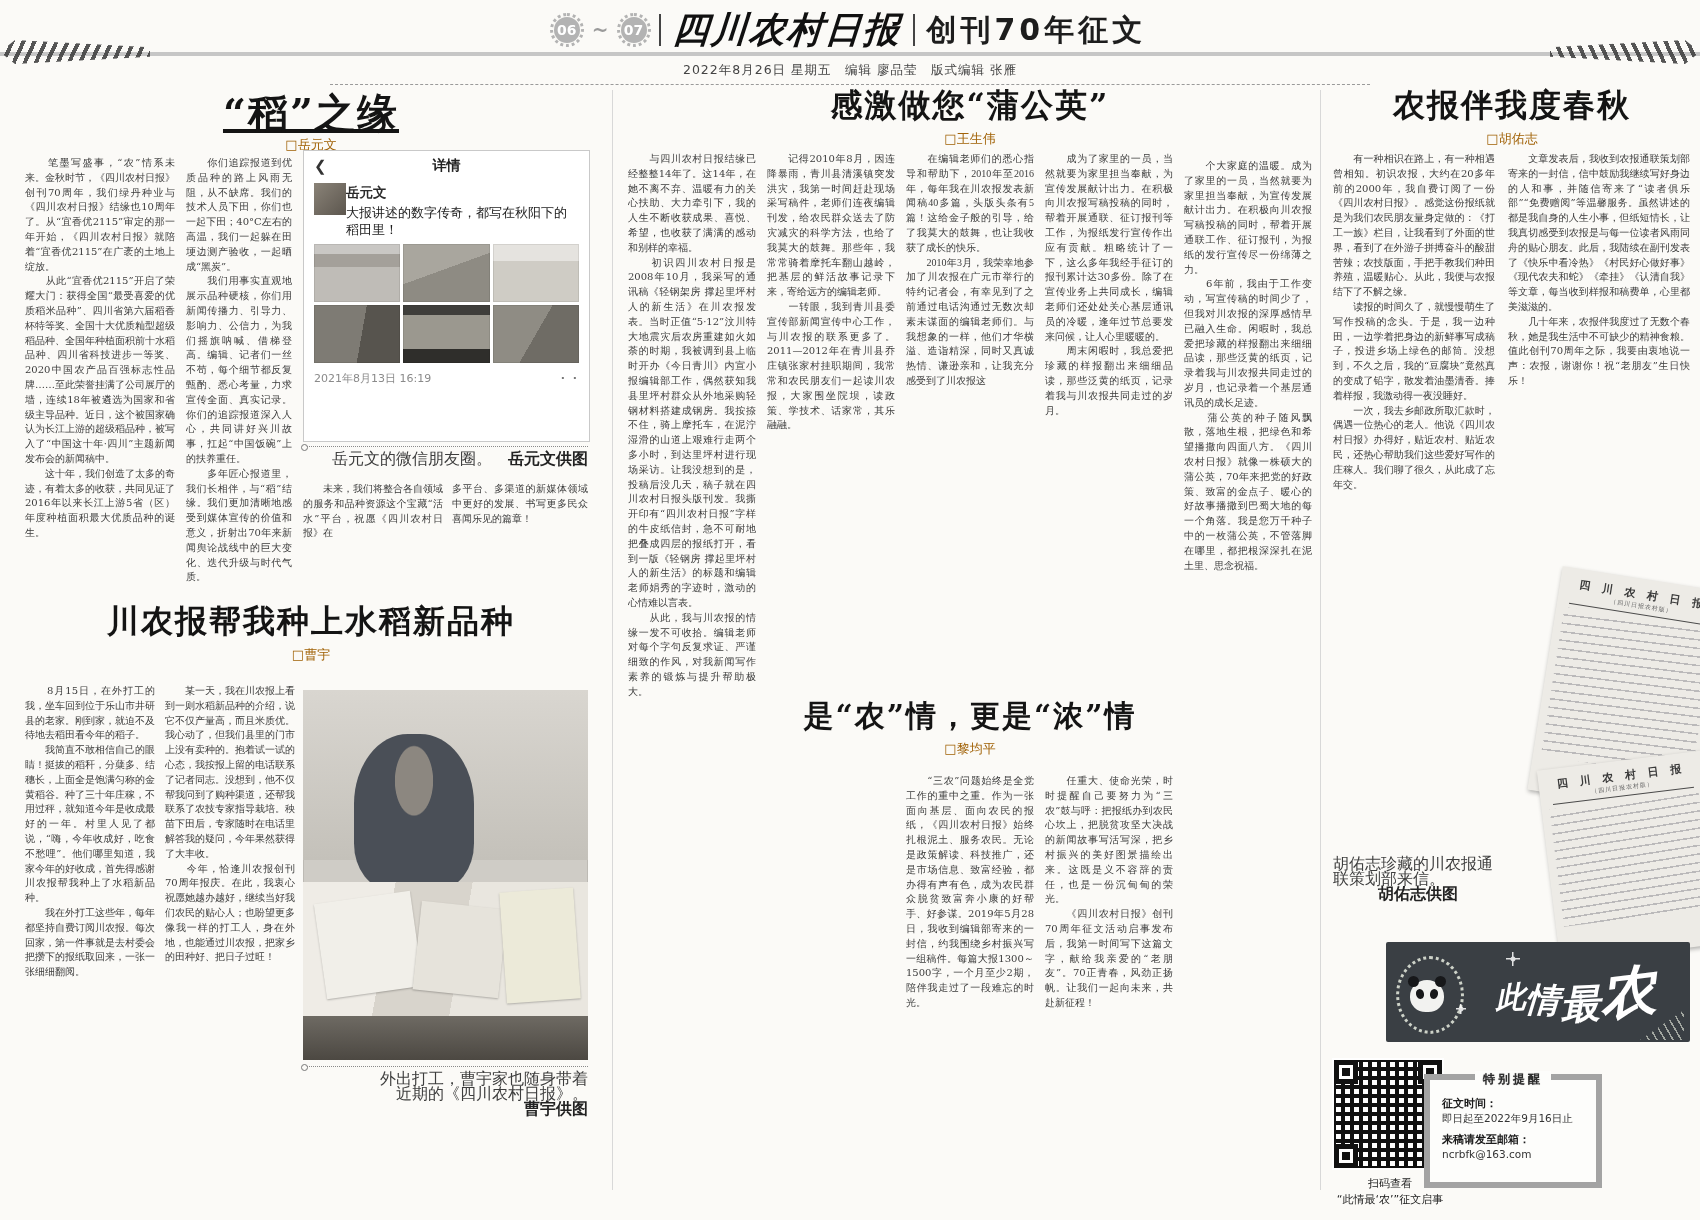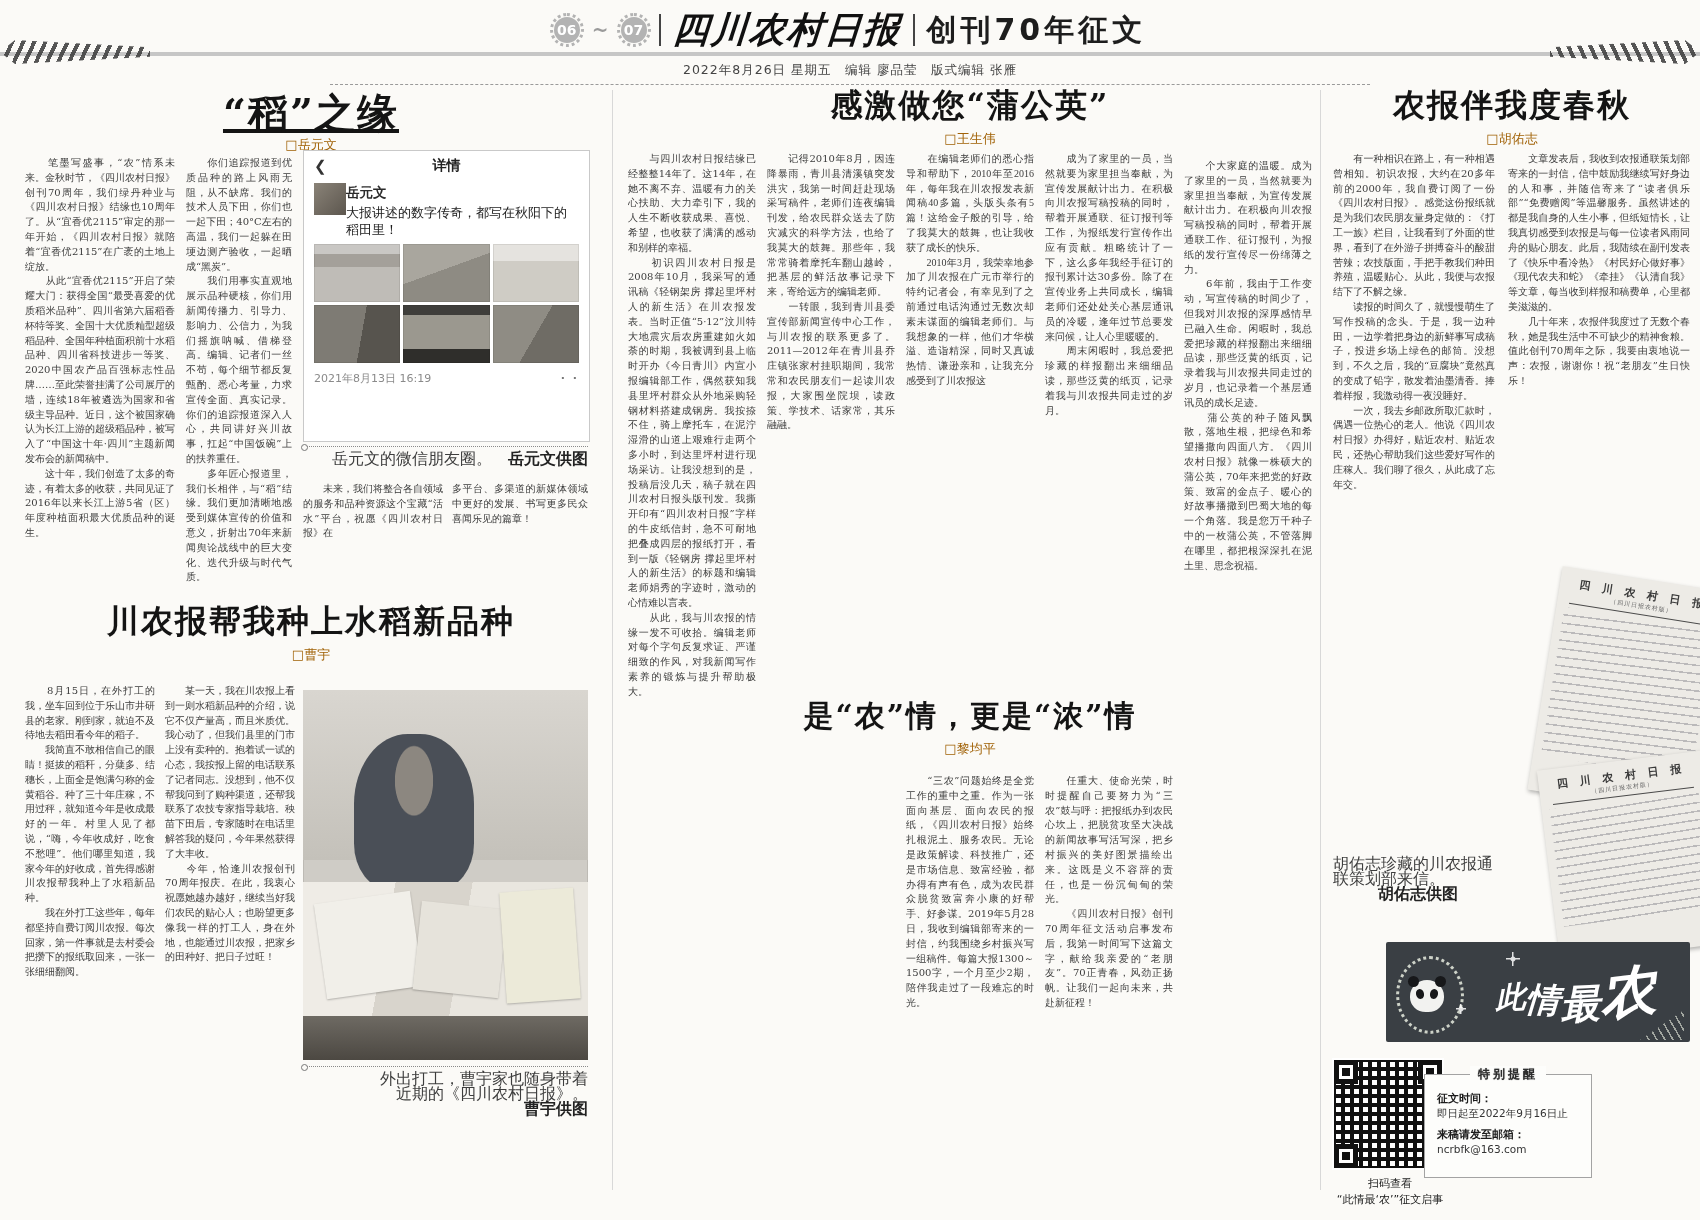--- a/index.html
+++ b/index.html
@@ -92,21 +92,21 @@
      clip-path:polygon(0 100%,100% 0,100% 100%);}
   
   .qr{position:absolute;left:1332px;top:1058px;width:112px;height:112px;background:#fff;
       background-image:repeating-linear-gradient(0deg,#111 0 4px,transparent 4px 9px),
                        repeating-linear-gradient(90deg,#111 0 4px,transparent 4px 9px);
       background-blend-mode:darken;box-shadow:inset 0 0 0 2px #fff;}
   .finder{position:absolute;width:24px;height:24px;border:5px solid #111;background:#fff;box-sizing:border-box;}
   .finder::after{content:"";position:absolute;left:3px;top:3px;width:8px;height:8px;background:#111;}
   .qr-cap{position:absolute;left:1308px;top:1176px;width:164px;text-align:center;font-size:11px;color:#222;line-height:16px;
           font-family:"DejaVu Sans","Liberation Sans",sans-serif;}
-  .notice{position:absolute;left:1424px;top:1074px;width:166px;height:102px;border:1px solid #a3a3a3;background:#fdfdfb;}
+  .notice{position:absolute;left:1424px;top:1074px;width:166px;height:102px;border:6px solid #a3a3a3;background:#fdfdfb;}
   .notice-tag{position:absolute;left:50%;top:-9px;transform:translateX(-50%);background:#fdfdfb;padding:0 8px;
       font-size:12px;font-weight:bold;letter-spacing:3px;color:#2e2e2e;white-space:nowrap;
       text-shadow:0 0 1px #888;font-family:"DejaVu Sans","Liberation Sans",sans-serif;}
   .notice-body{padding:16px 12px 0 12px;font-size:10.5px;line-height:15px;color:#333;
       font-family:"DejaVu Sans","Liberation Sans",sans-serif;}
   .notice-body b{font-size:11px;color:#1c1c1c;}
   .nb-gap{height:6px;}
 </style>
 </head>
 <body>

